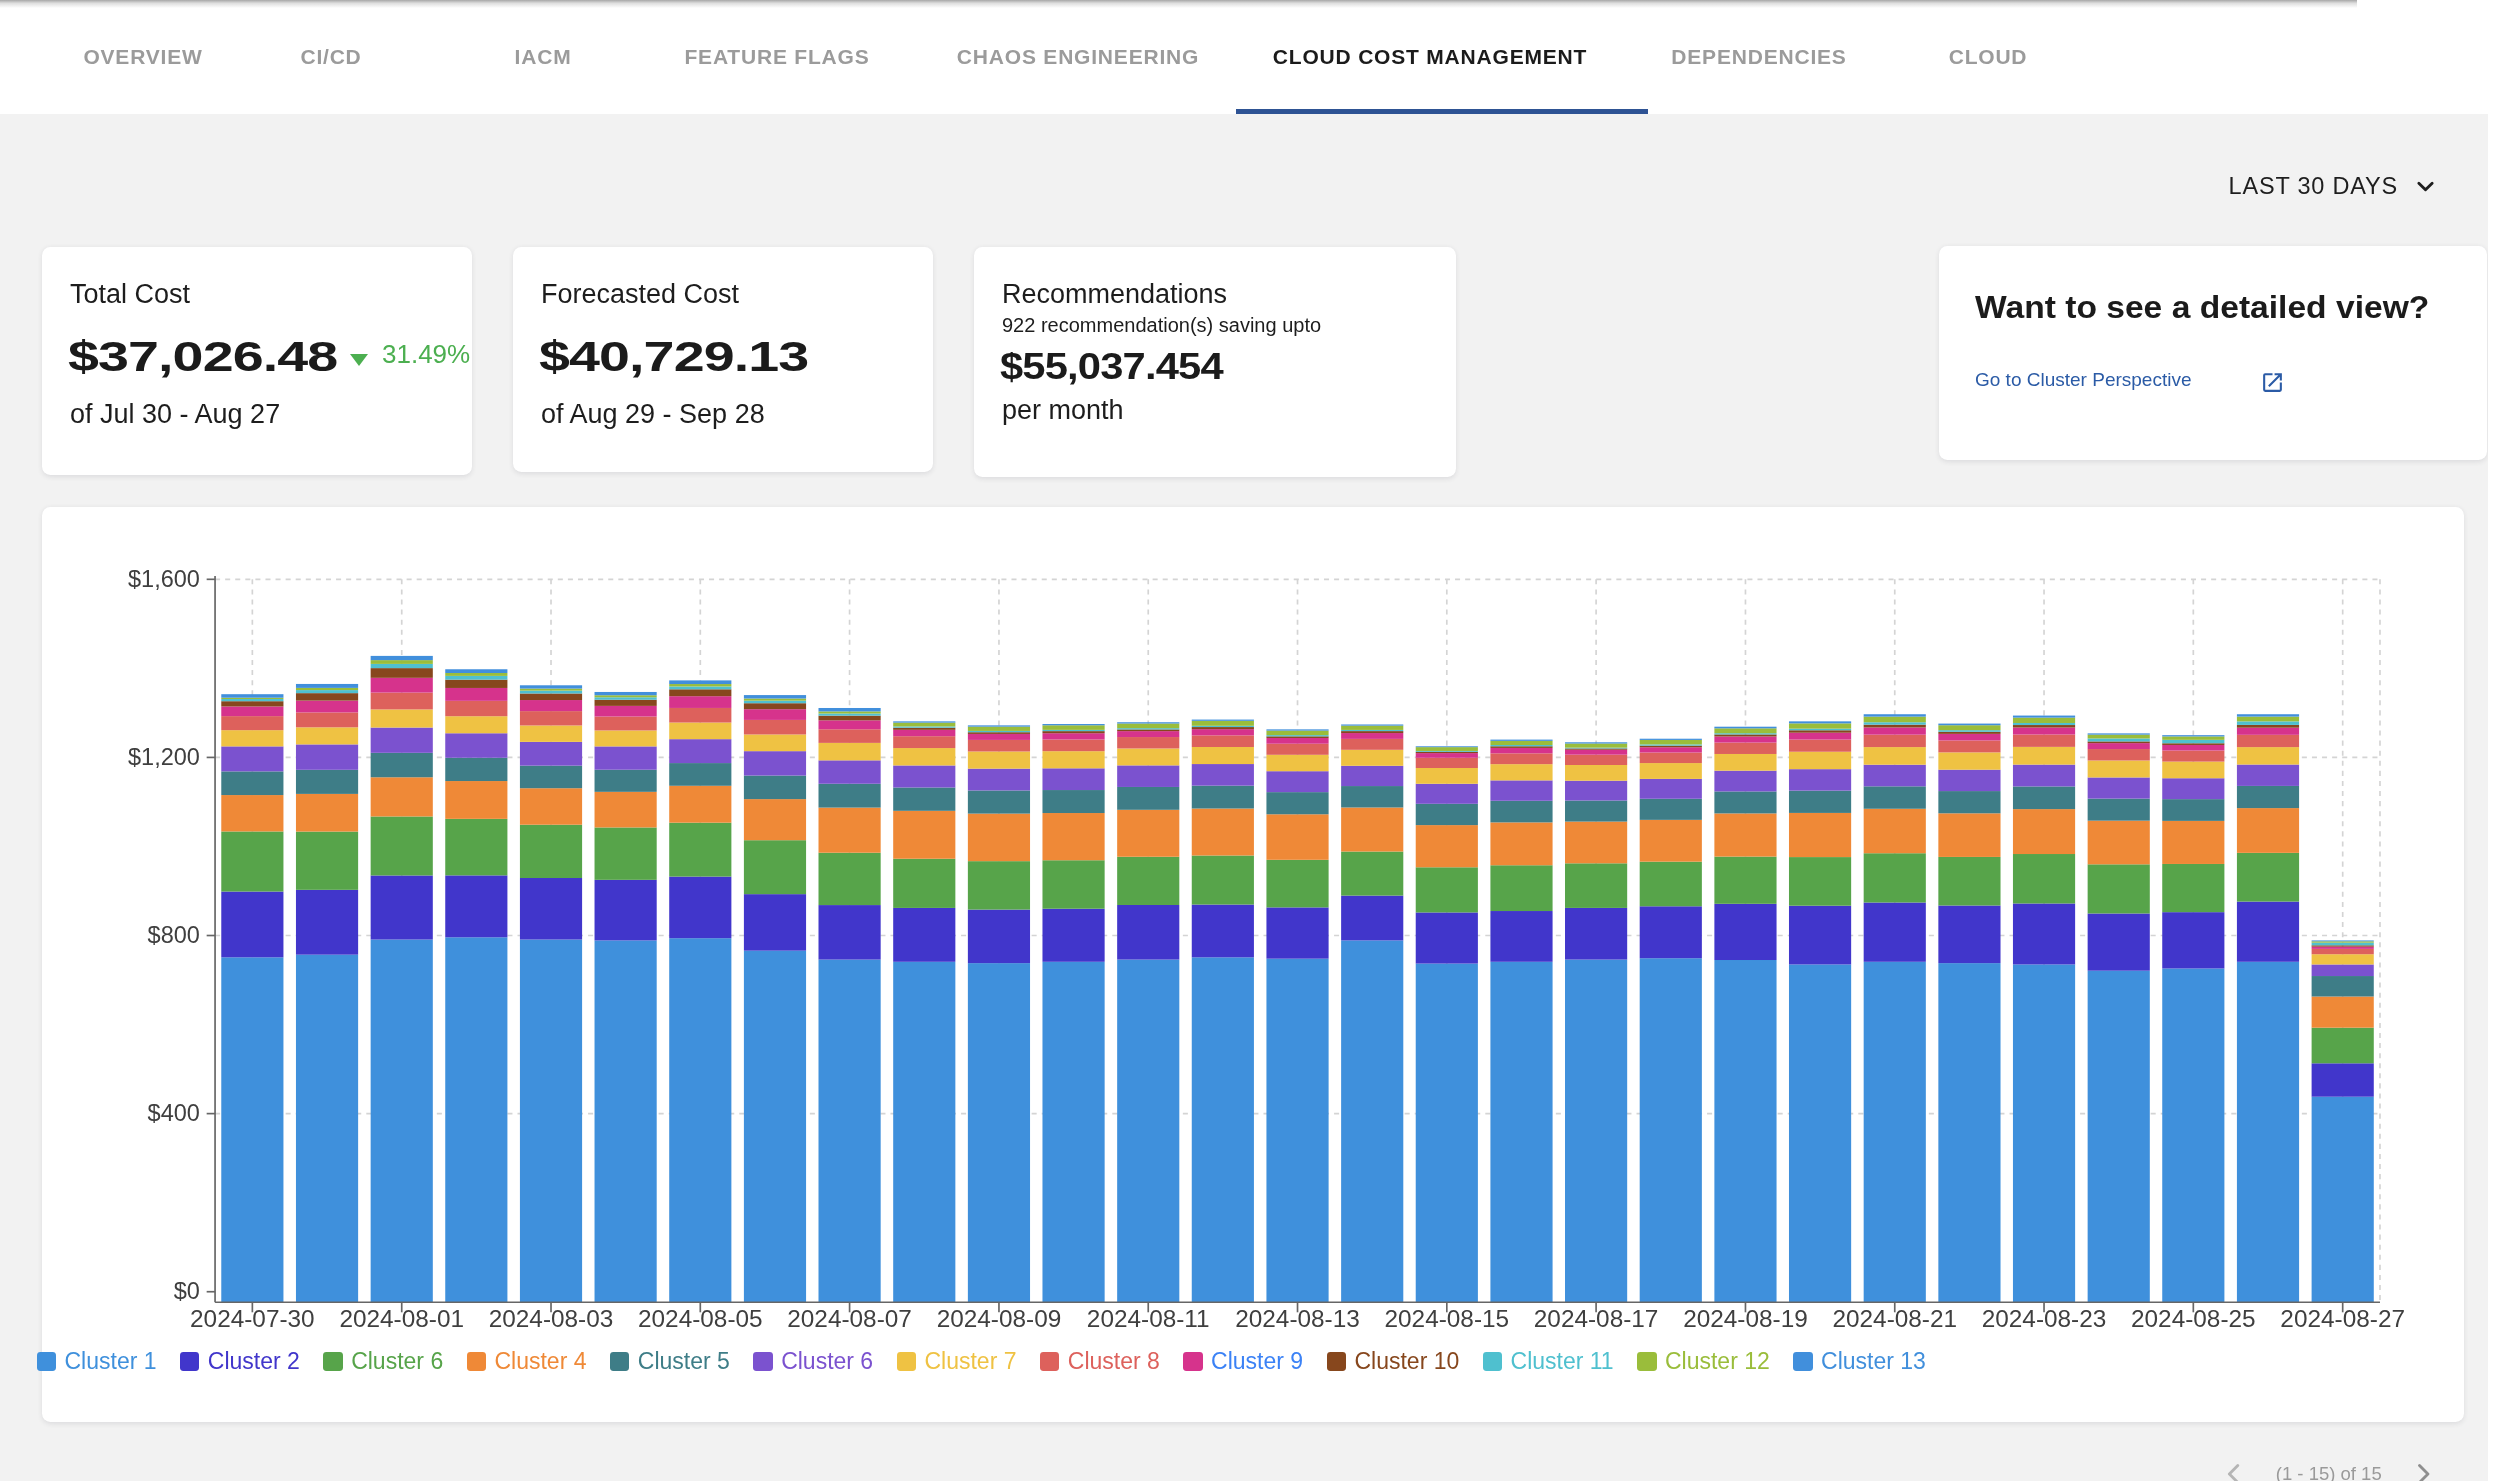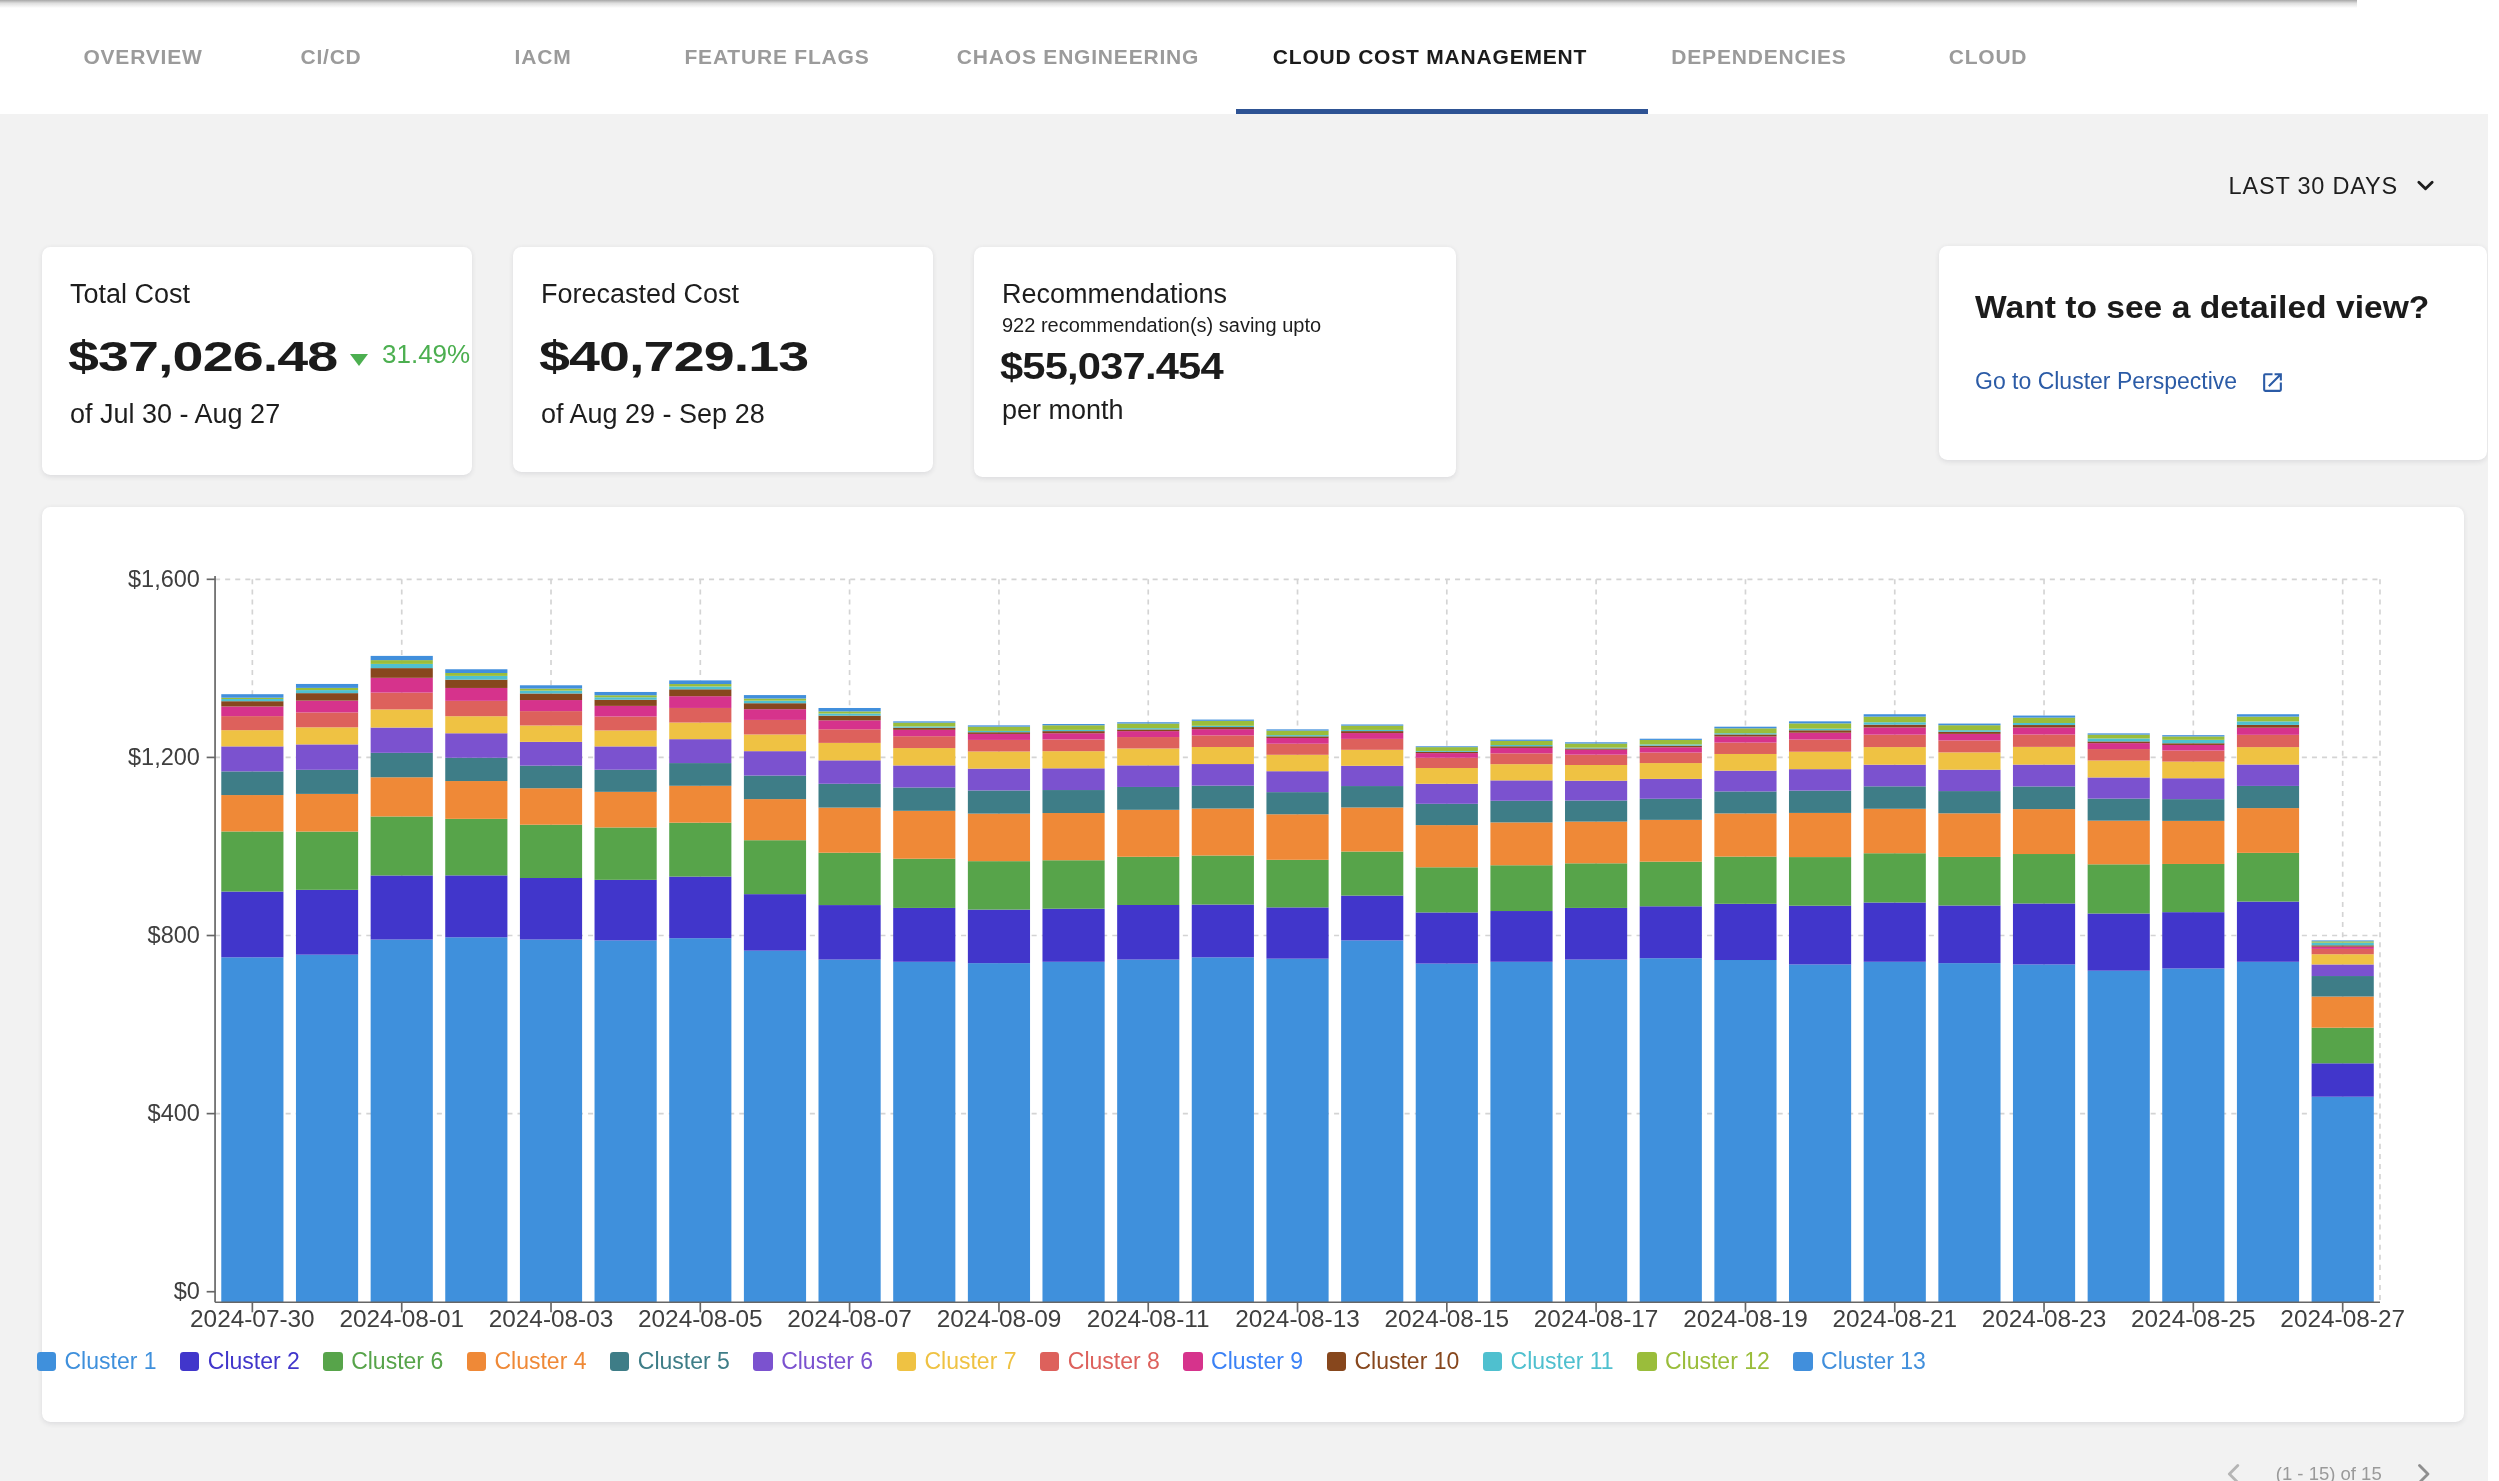--- a/index.html
+++ b/index.html
@@ -4,21 +4,21 @@
 html,body{width:2500px;height:1482px;background:#f2f2f2;font-family:"Liberation Sans",sans-serif;overflow:hidden;position:relative}
 .abs{position:absolute}
 .nav{position:absolute;left:0;top:0;width:2500px;height:114px;background:#fff}
 .tshadow{position:absolute;left:0;top:0;width:2357px;height:7.6px;background:linear-gradient(to bottom,#a7a7a7 0%,#dedede 40%,#ffffff 100%)}
 .tab{position:absolute;top:45px;transform:translateX(-50%);font-size:21px;font-weight:700;letter-spacing:0.8px;color:#9b9b9b;white-space:nowrap}
 .tab.on{color:#1b1b1b}
 .uline{position:absolute;left:1236px;top:109px;width:412px;height:5px;background:#2e5394}
 .card{position:absolute;background:#fff;border-radius:8.4px;box-shadow:0 1.7px 5px rgba(40,41,61,.10)}
 .t1{position:absolute;font-size:27px;color:#1d1d1d;line-height:1}
 .num{position:absolute;font-size:49px;font-weight:700;color:#1b1b1b;letter-spacing:-0.8px;line-height:1;white-space:nowrap;transform:scale(1.135,.88);transform-origin:left top}
-.last30{position:absolute;top:173px;right:62px;display:flex;align-items:flex-start;gap:15px;font-size:23.5px;font-weight:500;letter-spacing:0.8px;color:#1e1e1e}
+.last30{position:absolute;top:173px;right:62px;display:flex;align-items:center;gap:15px;font-size:23.5px;font-weight:500;letter-spacing:0.8px;color:#1e1e1e}
 .pag{position:absolute;top:1463px;right:69px;display:flex;align-items:center;gap:35px;font-size:18.5px;color:#9a9a9a}
 .rstrip{position:absolute;right:0;top:114px;width:11.8px;height:1367px;background:#fff}
 .legend{position:absolute;left:-17px;top:841px;width:100%;display:flex;justify-content:flex-start;align-items:center}
 .li{display:flex;align-items:center;margin:0 11.8px}
 .sw{width:19.3px;height:19.3px;border-radius:3.4px;display:inline-block;margin-right:8.4px}
 .lt{font-size:23px}
 </style></head><body>
 <div class="nav">
 <span class="tab" style="left:143px">OVERVIEW</span>
 <span class="tab" style="left:331px">CI/CD</span>
@@ -51,21 +51,21 @@
 <div class="t1" style="left:541px;top:401px">of Aug 29 - Sep 28</div>
 
 <div class="card" style="left:974px;top:247px;width:482px;height:230px"></div>
 <div class="t1" style="left:1002px;top:281px">Recommendations</div>
 <div class="t1" style="left:1002px;top:315px;font-size:20px">922 recommendation(s) saving upto</div>
 <div class="num" style="left:1000px;top:347px;font-size:40px;transform:scale(1.043,.93)">$55,037.454</div>
 <div class="t1" style="left:1002px;top:397px">per month</div>
 
 <div class="card" style="left:1939px;top:246px;width:548px;height:214px"></div>
 <div class="abs" style="left:1975px;top:292px;font-size:32px;font-weight:700;color:#1b1b1b;line-height:1;transform:scale(1.05,.96);transform-origin:left top;white-space:nowrap">Want to see a detailed view?</div>
-<div class="abs" style="left:1975px;top:370px;font-size:23px;color:#2b5ba6;line-height:1">Go to Cluster Perspective</div>
+<div class="abs" style="left:1975px;top:370px;font-size:19px;color:#2b5ba6;line-height:1">Go to Cluster Perspective</div>
 <svg class="abs" style="left:2260px;top:370px" width="25" height="25" viewBox="0 0 24 24" fill="#2b5ba6">
     <path d="M19 19H5V5h7V3H5a2 2 0 0 0-2 2v14a2 2 0 0 0 2 2h14a2 2 0 0 0 2-2v-7h-2v7zM14 3v2h3.59l-9.83 9.83 1.41 1.41L19 6.41V10h2V3h-7z"></path>
   </svg>
 
 <div class="card" style="left:42px;top:507px;width:2422px;height:915px">
 <svg width="2422" height="915" viewBox="0 0 2883 1089">
 <line x1="250.4" y1="86.0" x2="250.4" y2="946.5" stroke="#d4d4d4" stroke-width="2" stroke-dasharray="6,6"></line>
 <line x1="428.2" y1="86.0" x2="428.2" y2="946.5" stroke="#d4d4d4" stroke-width="2" stroke-dasharray="6,6"></line>
 <line x1="605.9" y1="86.0" x2="605.9" y2="946.5" stroke="#d4d4d4" stroke-width="2" stroke-dasharray="6,6"></line>
 <line x1="783.6" y1="86.0" x2="783.6" y2="946.5" stroke="#d4d4d4" stroke-width="2" stroke-dasharray="6,6"></line>

